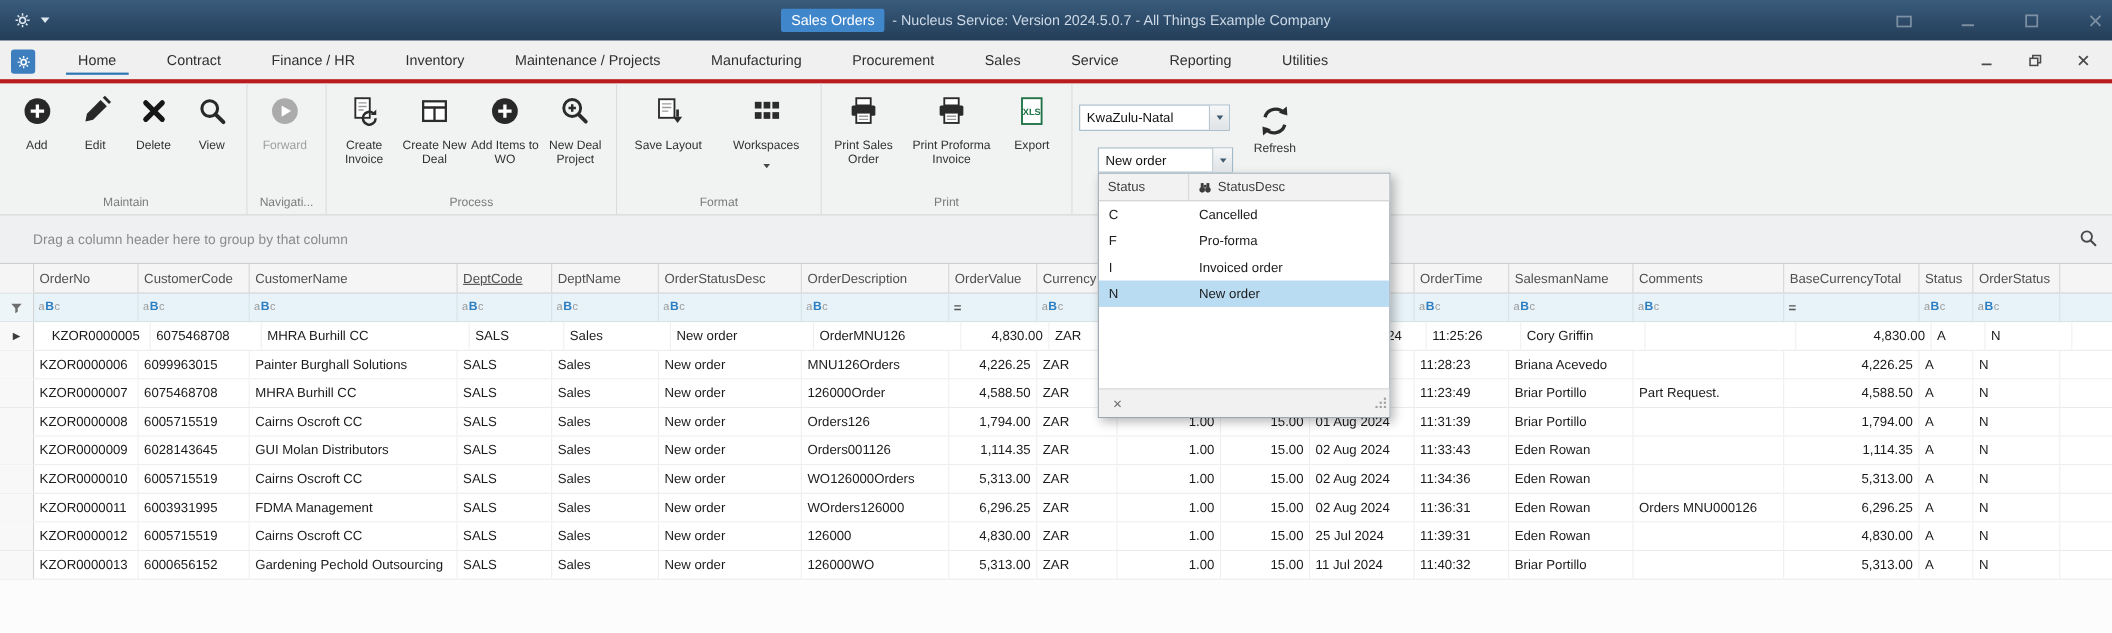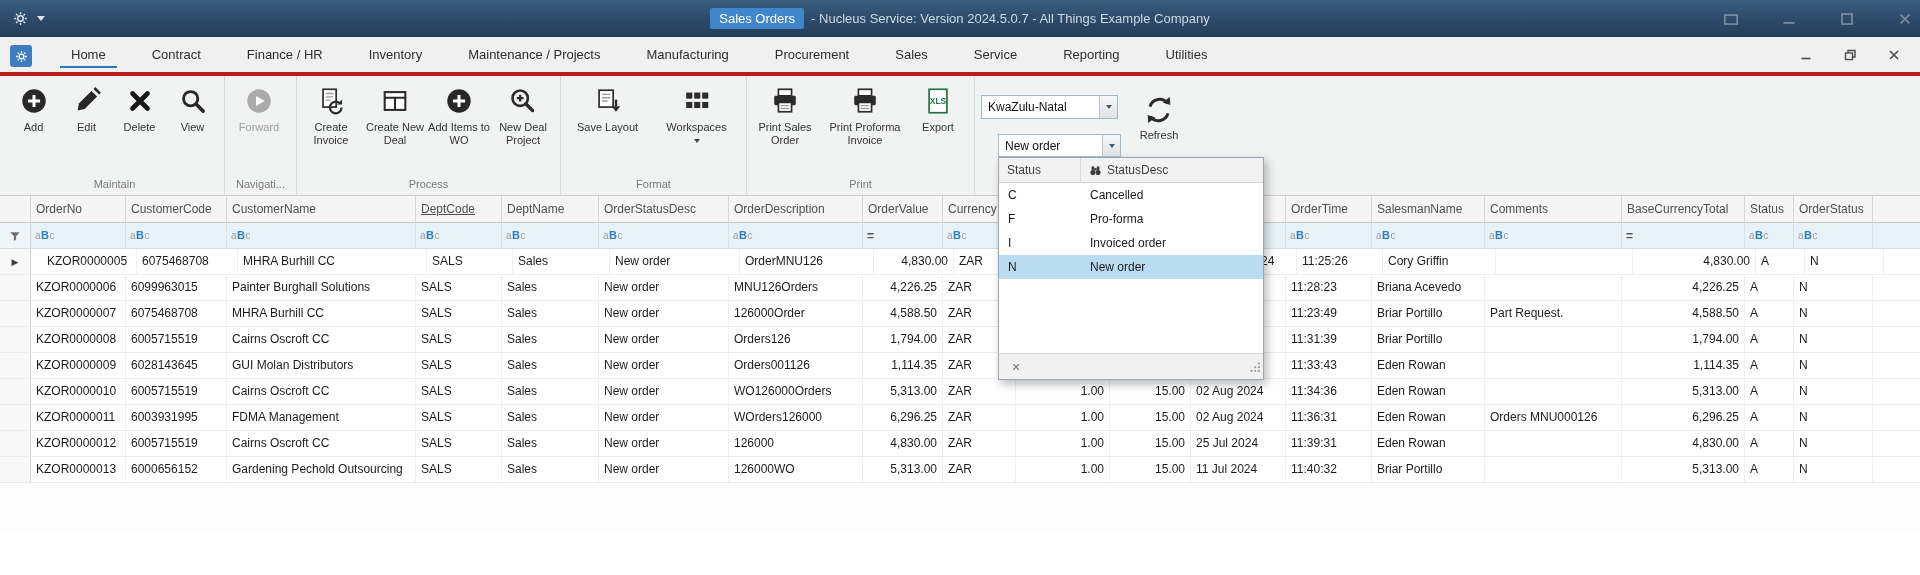--- a/index.html
+++ b/index.html
@@ -24,21 +24,21 @@
   .tab { padding:0 23px; display:flex; align-items:center; font-size:13px; color:#2e2e2e; position:relative; cursor:default; white-space:nowrap; }
   .tab.active::after { content:""; position:absolute; left:12px; right:12px; bottom:4px; height:2px; background:#2f76b5; }
   .win-controls { position:absolute; right:9px; top:6px; display:flex; gap:10px; }
   .wbtn { width:34px; height:24px; display:flex; align-items:center; justify-content:center; }
 
   
   .ribbon { height:120px; background:#f1f2f2; border-bottom:1px solid #cccccc; display:flex; padding-left:5px; position:relative; }
   .rgroup { display:flex; flex-direction:column; border-right:1px solid #dcdcdc; height:100%; flex:none; }
   .rbtns { flex:1; display:flex; align-items:flex-start; padding:2px 2px 0; }
   .rgl { height:20px; line-height:18px; text-align:center; font-size:11px; color:#7b7b7b; }
-  .rbtn { display:flex; flex-direction:column; align-items:center; padding-top:4px; gap:4px; cursor:default; }
+  .rbtn { display:flex; flex-direction:column; align-items:center; padding-top:4px; gap:9px; cursor:default; }
   .ricon { width:32px; height:32px; display:flex; align-items:center; justify-content:center; margin-top:3px; flex:none; }
   .rlabel { font-size:11px; line-height:12.5px; color:#333; text-align:center; }
   .rbtn.disabled .rlabel { color:#9f9f9f; }
   .chev-down { width:0; height:0; border-left:3.5px solid transparent; border-right:3.5px solid transparent; border-top:4px solid #454545; margin-top:1px; }
   .g-maintain { width:220px; } .g-maintain .rbtn { width:53px; }
   .g-nav { width:72px; } .g-nav .rbtn { width:64px; }
   .g-process { width:264px; } .g-process .rbtn { width:64px; }
   .g-format { width:186px; } .g-format .rbtn { width:89px; }
   .g-print { width:228px; }
   .w-ps { width:72px; } .w-pp { width:88px; } .w-ex { width:58px; }
@@ -369,20 +369,27 @@
     <span class="rlabel">Refresh</span>
   </div>
 
   <div class="combo status-combo">
     <span class="combo-text">New order</span>
     <span class="combo-btn">
         <span class="caret"></span>
       </span>
   </div>
 
+  <div class="group-panel">
+    <span class="gp-text">Drag a column header here to group by that column</span>
+    <span class="gp-search"><svg width="17" height="17" viewBox="0 0 18 18">
+          <circle cx="7.5" cy="7.5" r="5" fill="none" stroke="#4a4a4a" stroke-width="1.8"></circle>
+          <path d="M11.2 11.2l4.6 4.6" stroke="#4a4a4a" stroke-width="2" stroke-linecap="round"></path>
+        </svg></span>
+  </div>
 
   <div class="grid">
       <div class="grow ghead">
         <div class="ind"></div>
         <div class="hcell" style="width: 95px;">OrderNo</div>
         <div class="hcell" style="width: 101px;">CustomerCode</div>
         <div class="hcell" style="width: 189px;">CustomerName</div>
         <div class="hcell" style="width: 86px; text-decoration: underline;">DeptCode</div>
         <div class="hcell" style="width: 97px;">DeptName</div>
         <div class="hcell" style="width: 130px;">OrderStatusDesc</div>

